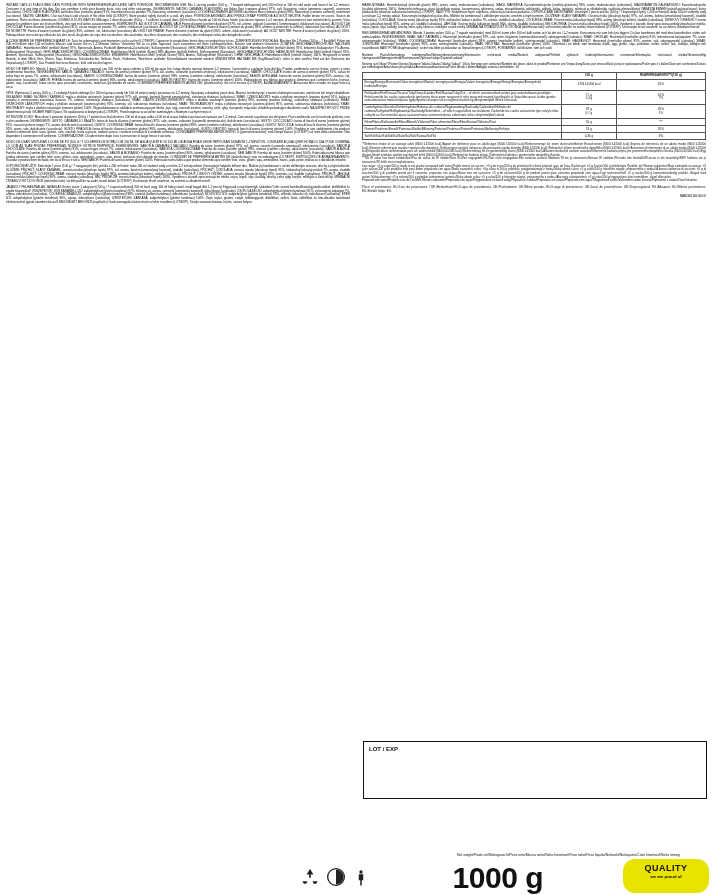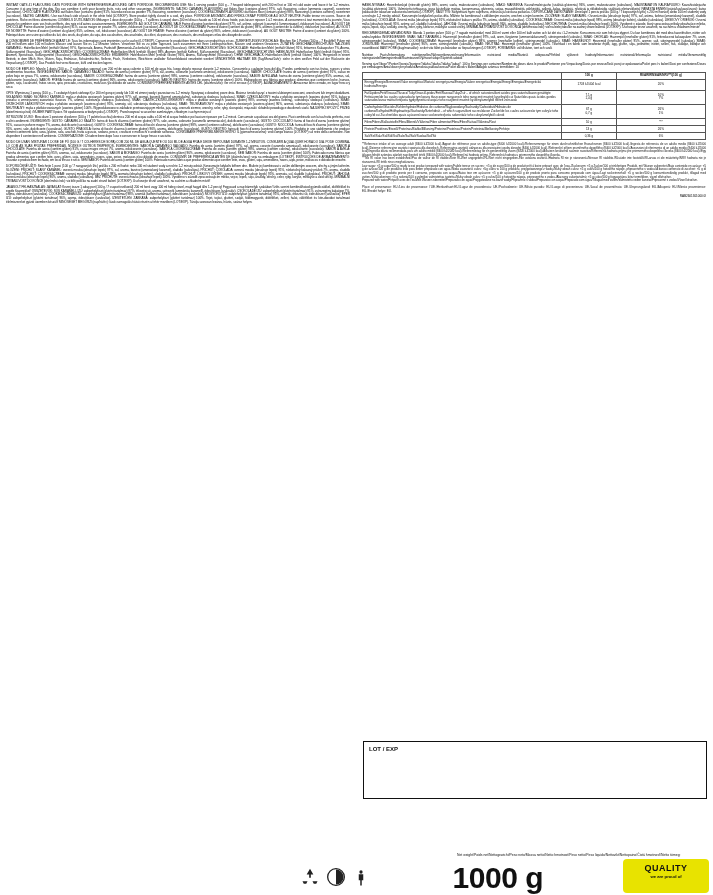--- a/index.html
+++ b/index.html
@@ -91,21 +91,21 @@
     font-weight:bold;
     letter-spacing:-0.5px;
   }
   .quality{
     position:absolute;
     right:4px;
     bottom:2px;
     width:86px;
     height:34px;
     background:#e8e300;
-    border-radius:4px;
+    border-radius:12px;
     text-align:center;
     color:#111;
     box-sizing:border-box;
     padding-top:4px;
   }
   .quality .q1{font-size:9px;font-weight:bold;letter-spacing:0.5px;}
   .quality .q2{font-size:4.2px;font-weight:bold;margin-top:1px;}
   .icons{
     position:absolute;
     left:300px;

